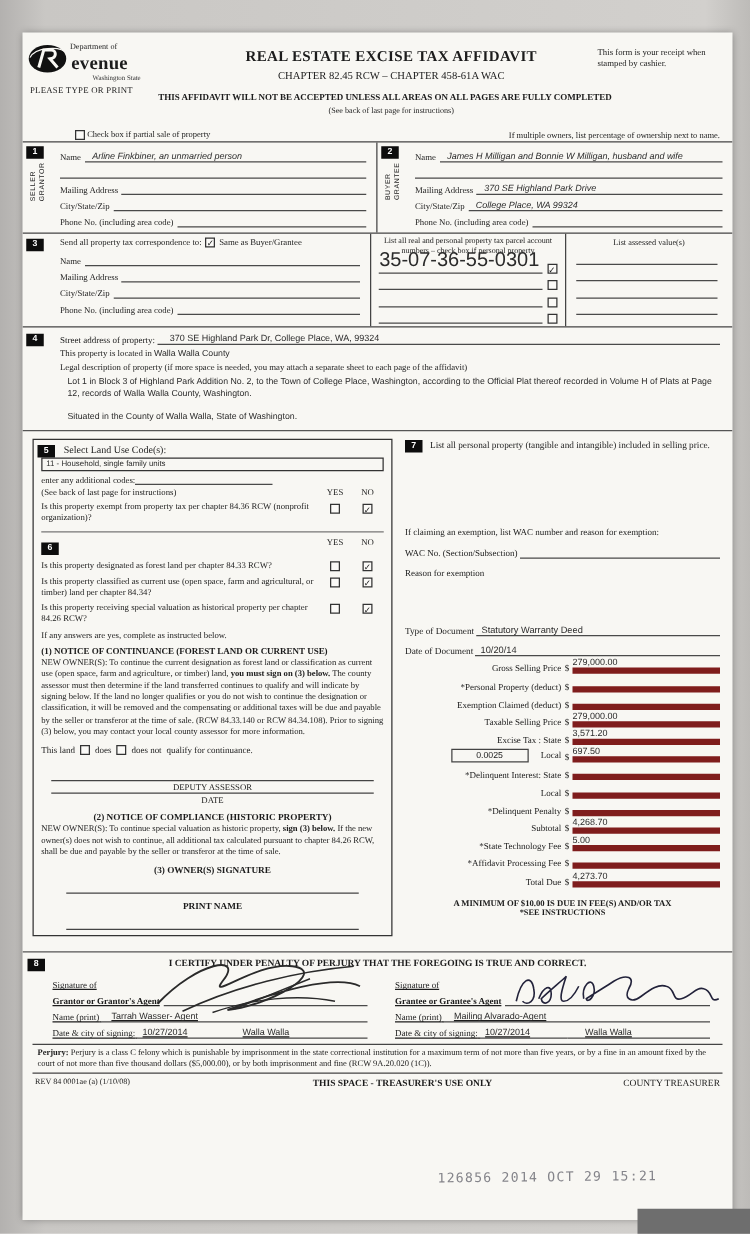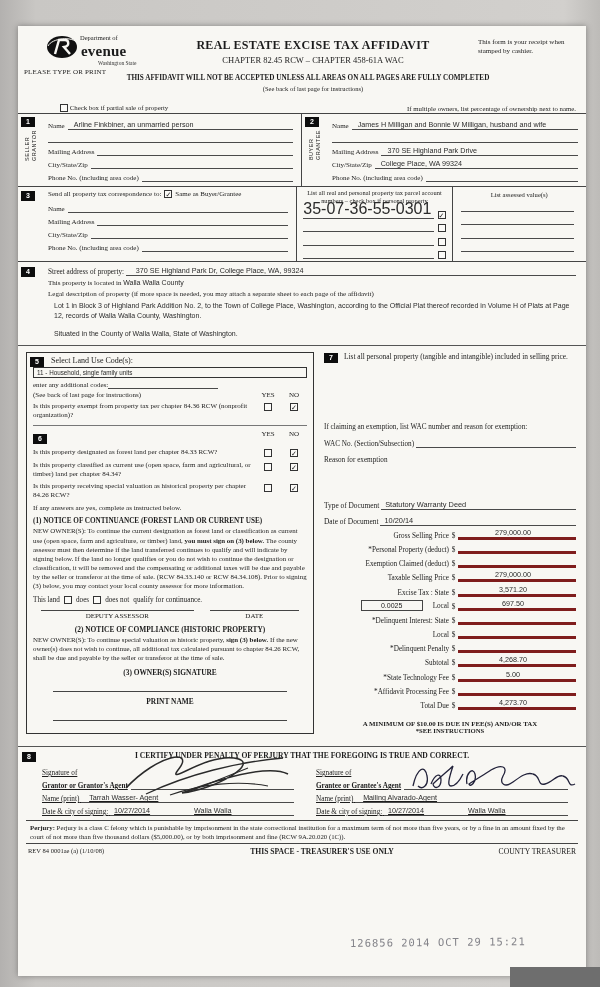--- a/index.html
+++ b/index.html
@@ -14,21 +14,21 @@
   }
   .fill { font-family:"Liberation Sans", sans-serif; color:#2b2b2b; }
   .ul { display:inline-block; border-bottom:1px solid #4a4a4a; min-height:9px; vertical-align:bottom; }
   .cb { display:inline-block; width:8px; height:8px; border:1px solid #333; background:#fbfaf7;
         font-size:7px; line-height:8px; text-align:center; vertical-align:middle; color:#222;
         font-family:"DejaVu Sans", sans-serif; }
   .badge { display:inline-block; background:#0d0d0d; color:#fff; font-family:"Liberation Sans",sans-serif;
            font-weight:bold; font-size:7px; width:14px; height:10px; line-height:10px; text-align:center; }
   
   .hdr { position:relative; height:78px; }
-  .logo { position:absolute; left:28px; top:8px; width:130px; }
+  .logo { position:absolute; left:4px; top:8px; width:130px; }
   .logo-row { display:flex; align-items:flex-end; }
   .logo-dept { font-size:6.5px; position:absolute; left:34px; top:0; }
   .logo-rev { font-size:15px; font-weight:bold; letter-spacing:.2px; margin-left:1px; }
   .logo-wa { font-size:5.5px; position:absolute; left:52px; top:26px; color:#333; }
   .type-print { position:absolute; left:6px; top:42px; font-size:7px; letter-spacing:.2px; }
   .title-wrap { position:absolute; left:140px; top:12px; width:310px; text-align:center; }
   .title { font-size:12px; font-weight:bold; letter-spacing:.3px; }
   .subtitle { font-size:8.5px; margin-top:2px; }
   .receipt { position:absolute; right:6px; top:12px; width:102px; font-size:7px; line-height:1.35; }
   .warning { position:absolute; left:40px; top:48px; width:500px; text-align:center; font-size:7.2px; font-weight:bold; }
@@ -37,21 +37,21 @@
   
   .parties { display:flex; border-top:1px solid #444; border-bottom:1px solid #444; }
   .party { width:50%; position:relative; padding:3px 8px 2px 30px; min-height:72px; }
   .party.seller { border-right:1px solid #444; }
   .party .badge { position:absolute; left:3px; top:3px; }
   .side { position:absolute; left:6px; top:16px; display:flex; gap:1px; }
   .side span { writing-mode:vertical-rl; transform:rotate(180deg); font-family:"Liberation Sans",sans-serif;
                font-size:5.5px; letter-spacing:.5px; color:#222; }
   .frow { display:flex; align-items:flex-end; font-size:7px; height:13px; }
   .frow .lbl { white-space:nowrap; margin-right:3px; }
-  .frow .ul { flex:1; }
+  .frow .ul { flex:1;font-style:italic; }
   .frow .fill { font-size:7.2px; padding-left:6px; }
   
   .corr-grid { display:flex; border-bottom:1px solid #444; }
   .corr { width:49%; position:relative; padding:3px 8px 2px 30px; }
   .corr .badge { position:absolute; left:3px; top:4px; }
   .parcel-col { width:27.5%; border-left:1px solid #444; border-right:1px solid #444; padding:2px 6px; }
   .parcel-head { font-size:6.4px; text-align:center; line-height:1.25; }
   .parcel-row { display:flex; align-items:flex-end; height:13.5px; }
   .parcel-row .ul { flex:1; margin-right:4px; }
   .assessed-col { flex:1; padding:2px 8px; }
@@ -71,35 +71,35 @@
   .code-box { border:1px solid #333; height:11px; margin:2px 0 2px 0; padding:1px 3px; font-size:6.3px; }
   .small7 { font-size:7px; }
   .yn-head { display:flex; justify-content:flex-end; font-size:7px; font-weight:normal; margin-top:3px; }
   .yn-head span { width:26px; text-align:center; }
   .qrow { display:flex; align-items:flex-start; font-size:7px; line-height:1.3; margin-top:3px; }
   .qrow .qtext { flex:1; padding-right:4px; }
   .qrow .qbox { width:26px; text-align:center; padding-top:1px; }
   .notice-title { font-size:7.2px; font-weight:bold; margin-top:5px; }
   .notice-body { font-size:6.9px; line-height:1.32; margin-top:1px; text-align:left; }
   .qualify { font-size:7.2px; margin-top:6px; display:flex; align-items:center; gap:4px; }
-  .dep-row { display:flex; margin-top:6px; font-size:7px; }
+  .dep-row { display:flex; margin-top:20px; font-size:7px;flex-direction:column; }
   .dep-row .col { flex:1; text-align:center; }
   .dep-row .line { border-top:1px solid #444; margin:0 8px 1px 8px; height:1px; }
   .center-bold { text-align:center; font-weight:bold; font-size:7.4px; margin-top:5px; }
   .sigline { border-bottom:1px solid #444; height:13px; margin:2px 20px 0 20px; }
   
   .sec7-head { position:relative; padding-left:20px; font-size:7.4px; line-height:1.45; }
   .sec7-head .badge { position:absolute; left:0; top:1px; }
   .exm { font-size:7.2px; margin-top:8px; }
   .wac-row { display:flex; align-items:flex-end; font-size:7.2px; margin-top:8px; }
   .doc-row { display:flex; align-items:flex-end; font-size:7.4px; margin-top:6px; }
   .fee-row { display:flex; align-items:flex-end; height:14.2px; font-size:7.2px; }
   .fee-label { flex:1; text-align:right; white-space:nowrap; }
   .fee-dollar { width:9px; text-align:center; }
-  .fee-line { width:118px; border-bottom:3px solid #7f1d1d; text-align:center; padding-right:8px; font-size:7.2px; }
+  .fee-line { width:118px; border-bottom:5px solid #7f1d1d; text-align:left; padding-right:8px; font-size:7.2px; }
   .rate-box { display:inline-block; border:1px solid #444; width:62px; text-align:center; font-size:7px;
               font-family:"Liberation Sans",sans-serif; margin-right:10px; padding:1px 0; }
   .min-note { text-align:center; font-size:6.9px; font-weight:bold; margin-top:10px; }
   .min-note2 { text-align:center; font-size:6.7px; font-weight:bold; }
   
   .certify { position:relative; padding:4px 10px 0 10px; border-top:1px solid #555; margin-top:12px; }
   .certify .badge { position:absolute; left:4px; top:5px; }
   .cert-line { text-align:center; font-weight:bold; font-size:7.6px; }
   .sig-grid { display:flex; margin-top:4px; }
   .sig-col { width:50%; padding:0 8px 0 14px; position:relative;text-decoration:underline; }

